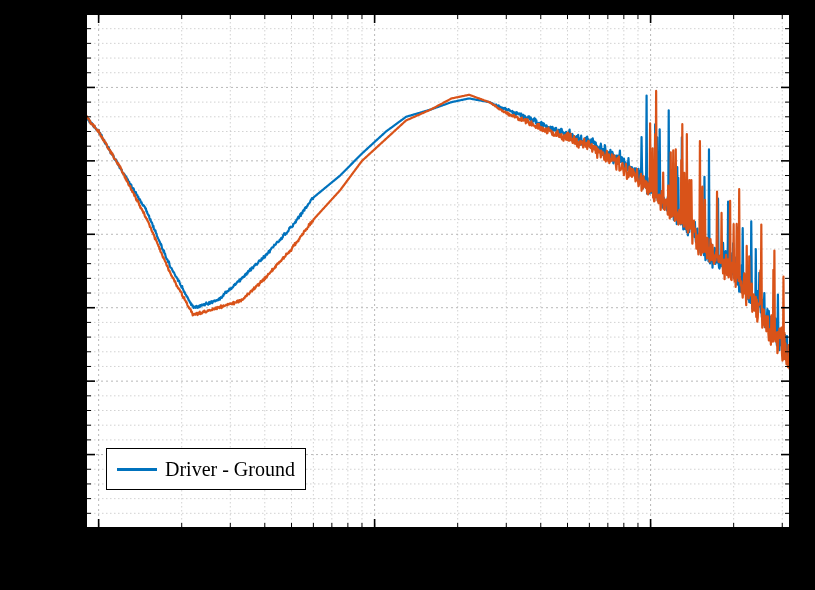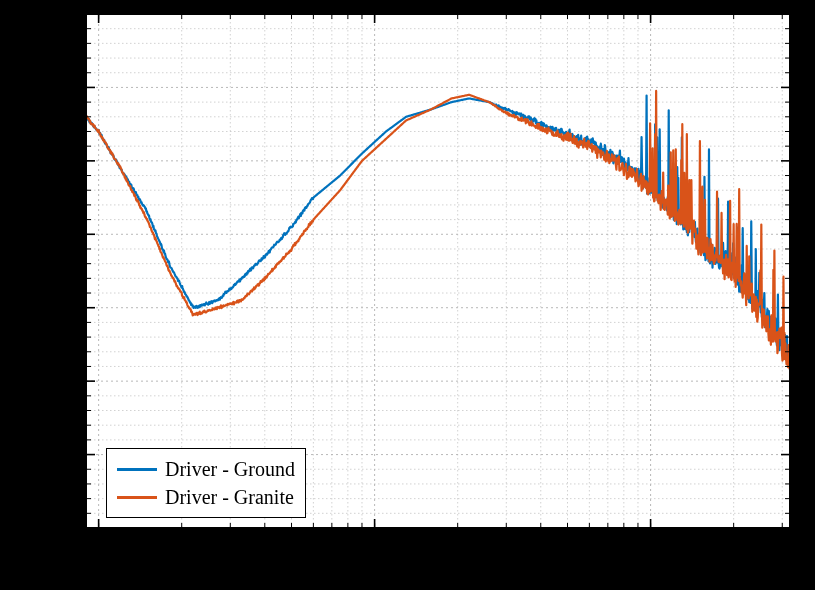--- a/index.html
+++ b/index.html
@@ -227,18 +227,14 @@
       <line x1="790" x2="785" y1="43.37142857142858" y2="43.37142857142858" stroke="#000" stroke-width="1"></line>
       <line x1="86" x2="91" y1="28.68571428571429" y2="28.68571428571429" stroke="#000" stroke-width="1"></line>
       <line x1="790" x2="785" y1="28.68571428571429" y2="28.68571428571429" stroke="#000" stroke-width="1"></line>
     </svg>
 
   <div class="legend-box" id="legend" style="left: 106px; top: 448px;">
     <div class="legend-row">
       <span class="legend-swatch" id="sw0" style="background: rgb(0, 114, 189);"></span>
       <span>Driver - Ground</span>
     </div>
-    <div class="legend-row">
-      <span class="legend-swatch" id="sw1" style="background: rgb(217, 83, 25);"></span>
-      <span>Driver - Granite</span>
-    </div>
   </div>
 </div>
 
 </body></html>

